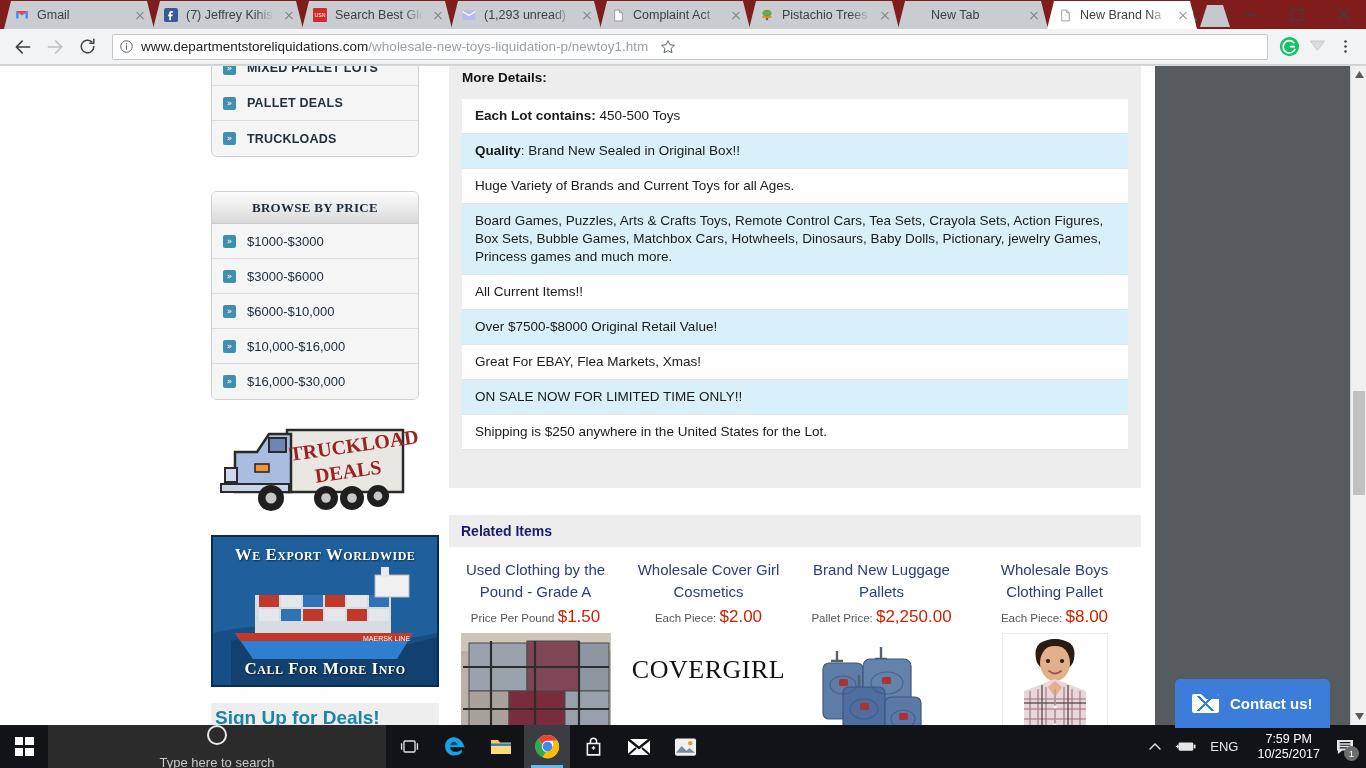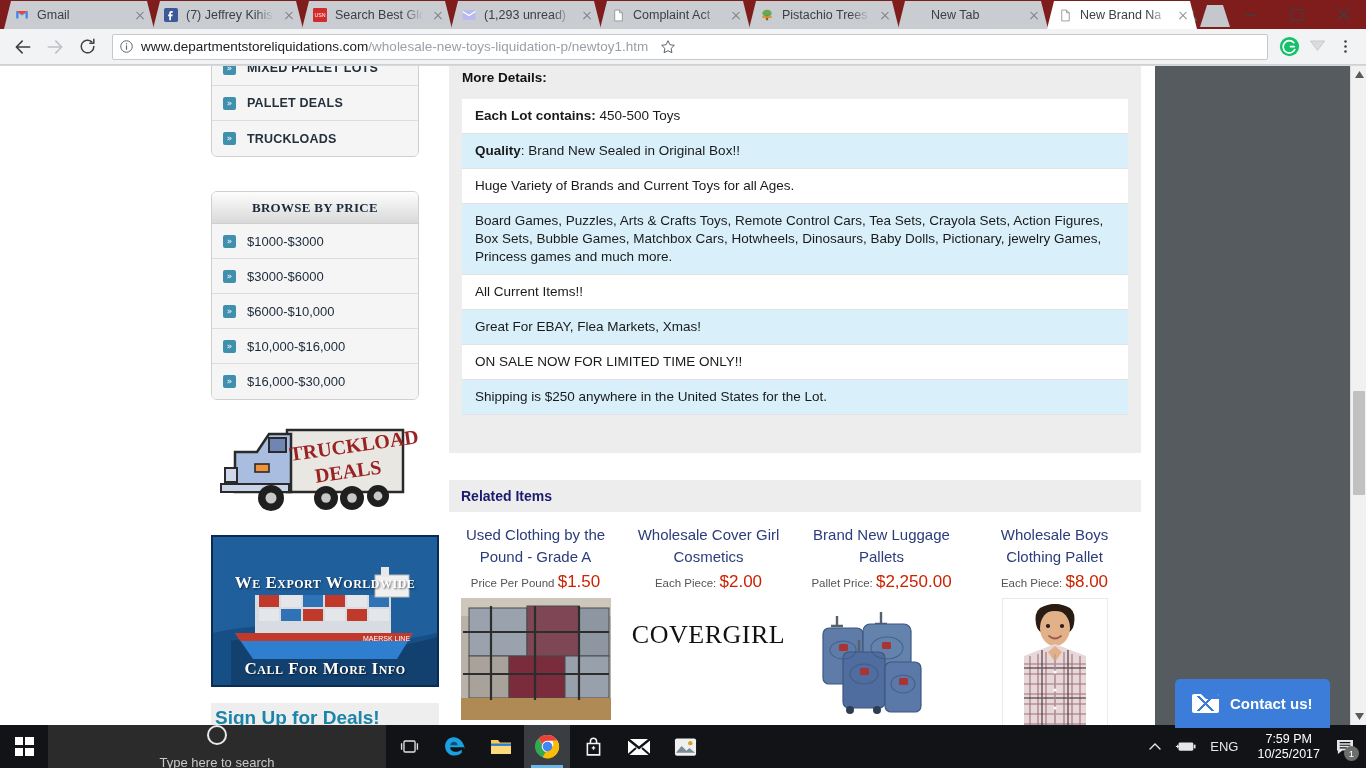--- a/index.html
+++ b/index.html
@@ -124,21 +124,21 @@
     border: 2px solid #0a2c52; overflow: hidden;
     background: linear-gradient(#1b4f86 0%, #1e5f9c 45%, #17508c 100%);
   }
   .ship-txt {
     position: absolute; width: 100%; text-align: center;
     font-family: "Liberation Serif", serif; font-weight: bold;
     color: #ffffff; letter-spacing: .5px;
     text-shadow: 1px 1px 2px rgba(0,0,0,.6);
     font-variant: small-caps;
   }
-  .ship-top { top: 8px; font-size: 17px; margin-top: 28px; }
+  .ship-top { top: 8px; font-size: 17px; }
   .ship-bot { bottom: 6px; font-size: 17px; }
 
   .signup {
     margin-top: 16px; width: 228px; background: #eeeeee; padding: 4px 4px 8px 4px;
     font-size: 19px; font-weight: bold; color: #1b84a8;
   }
 
   
   .content { position: absolute; left: 449px; top: -10px; width: 692px; }
   .details-wrap { background: #ededed; padding: 14px 13px 38px 13px; }
@@ -509,20 +509,23 @@
                   <td><b>Quality</b><span>:  Brand New Sealed in Original Box!!</span></td>
                 </tr>
               <tr>
                   <td>Huge Variety of Brands and Current Toys for all Ages.</td>
                 </tr>
               <tr>
                   <td>Board Games, Puzzles, Arts &amp; Crafts Toys, Remote Control Cars, Tea Sets, Crayola Sets, Action Figures, Box Sets, Bubble Games, Matchbox Cars, Hotwheels, Dinosaurs, Baby Dolls, Pictionary, jewelry Games, Princess games and much more.</td>
                 </tr>
               <tr>
                   <td>All Current Items!!</td>
+                </tr>
+              <tr>
+                  <td>Over $7500-$8000 Original Retail Value!</td>
                 </tr>
               <tr>
                   <td>Great For EBAY, Flea Markets, Xmas!</td>
                 </tr>
               <tr>
                   <td>ON SALE NOW FOR LIMITED TIME ONLY!!</td>
                 </tr>
               <tr>
                   <td>Shipping is $250 anywhere in the United States for the Lot.</td>
                 </tr>

